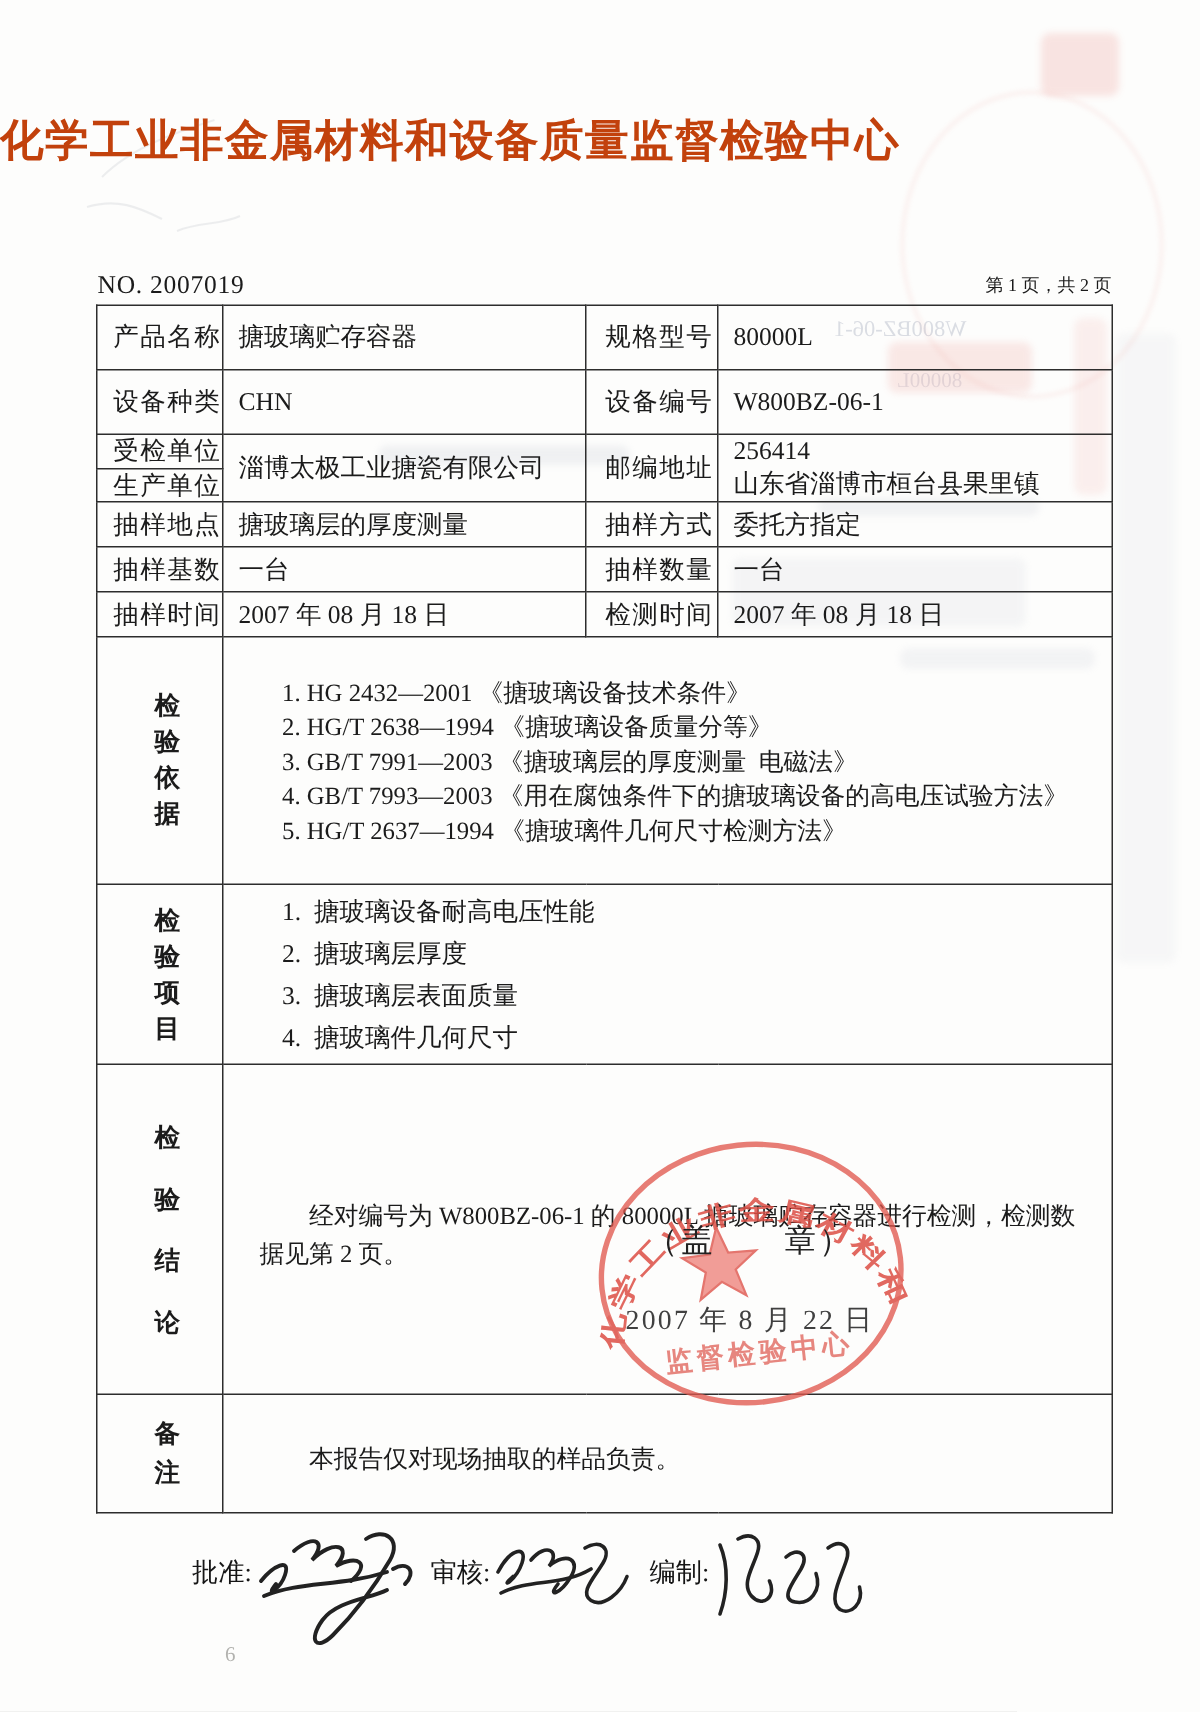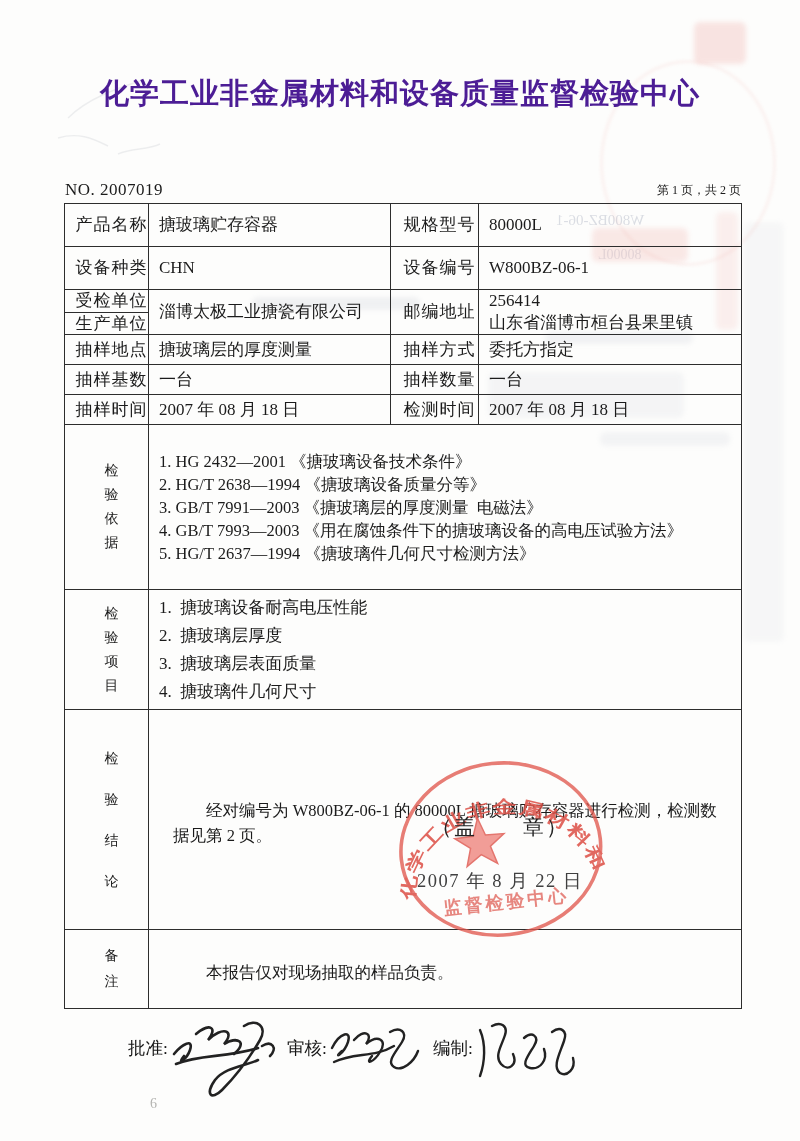--- a/index.html
+++ b/index.html
@@ -4,23 +4,23 @@
 <style>
   html,body{margin:0;padding:0;background:#e8e8e8;}
   .page{
     position:relative;width:800px;height:1141px;margin:0 auto;
     background:#fdfdfc;overflow:hidden;
     font-family:"Liberation Serif","DejaVu Serif",serif;
     color:#1b1b1b;
   }
   
   .org-title{
-    position:absolute;top:74px;left:0;width:100%;text-align:center;
+    position:absolute;top:74px;left:0;width:100%;text-align:left;
     font-family:"Liberation Sans","DejaVu Sans",sans-serif;
-    font-weight:700;font-size:29px;letter-spacing:1px;color:#4c1d95;
+    font-weight:700;font-size:29px;letter-spacing:1px;color:#c2410c;
   }
   .report-title{
     position:absolute;top:121px;left:0;width:100%;text-align:center;
     font-family:"Liberation Sans","DejaVu Sans",sans-serif;
     font-weight:700;font-size:46px;word-spacing:48px;color:#111;
   }
   .meta-row{
     position:absolute;top:180px;left:65px;width:676px;height:22px;
     font-size:17px;
   }
@@ -33,27 +33,27 @@
   }
   table.report td{
     border:1.7px solid #2d2d2d;padding:0 0 0 10px;
     font-size:17px;line-height:1.25;vertical-align:middle;
     overflow:visible;
   }
   td.lbl{text-align:center;padding:0 2px;letter-spacing:1px;}
   td.val{padding-left:11px;}
   .vlabel{
     width:22px;margin:0 auto;word-break:break-all;
-    text-align:center;font-size:14px;letter-spacing:0;
+    text-align:center;font-size:17px;letter-spacing:0;font-weight:bold;
   }
   .vl-basis{line-height:24px;}
   .vl-items{line-height:24px;}
   .vl-concl{line-height:41px;}
   .vl-remark{line-height:26px;}
-  .lines div{white-space:pre-wrap;}
+  .lines div{white-space:pre-wrap;margin-left:29px;}
   .basis-lines{font-size:16.5px;line-height:23px;}
   .items-lines{font-size:17px;line-height:28px;}
   .addr-line{line-height:22px;}
   td.concl-cell{position:relative;vertical-align:top;padding:0;}
   .concl-text{
     margin:8px 14px 0 14px;text-indent:2em;font-size:16.5px;line-height:24.5px;
   }
   .stamp-note{
     position:absolute;left:282px;top:104px;font-size:21px;letter-spacing:2px;color:#222;
     z-index:3;

